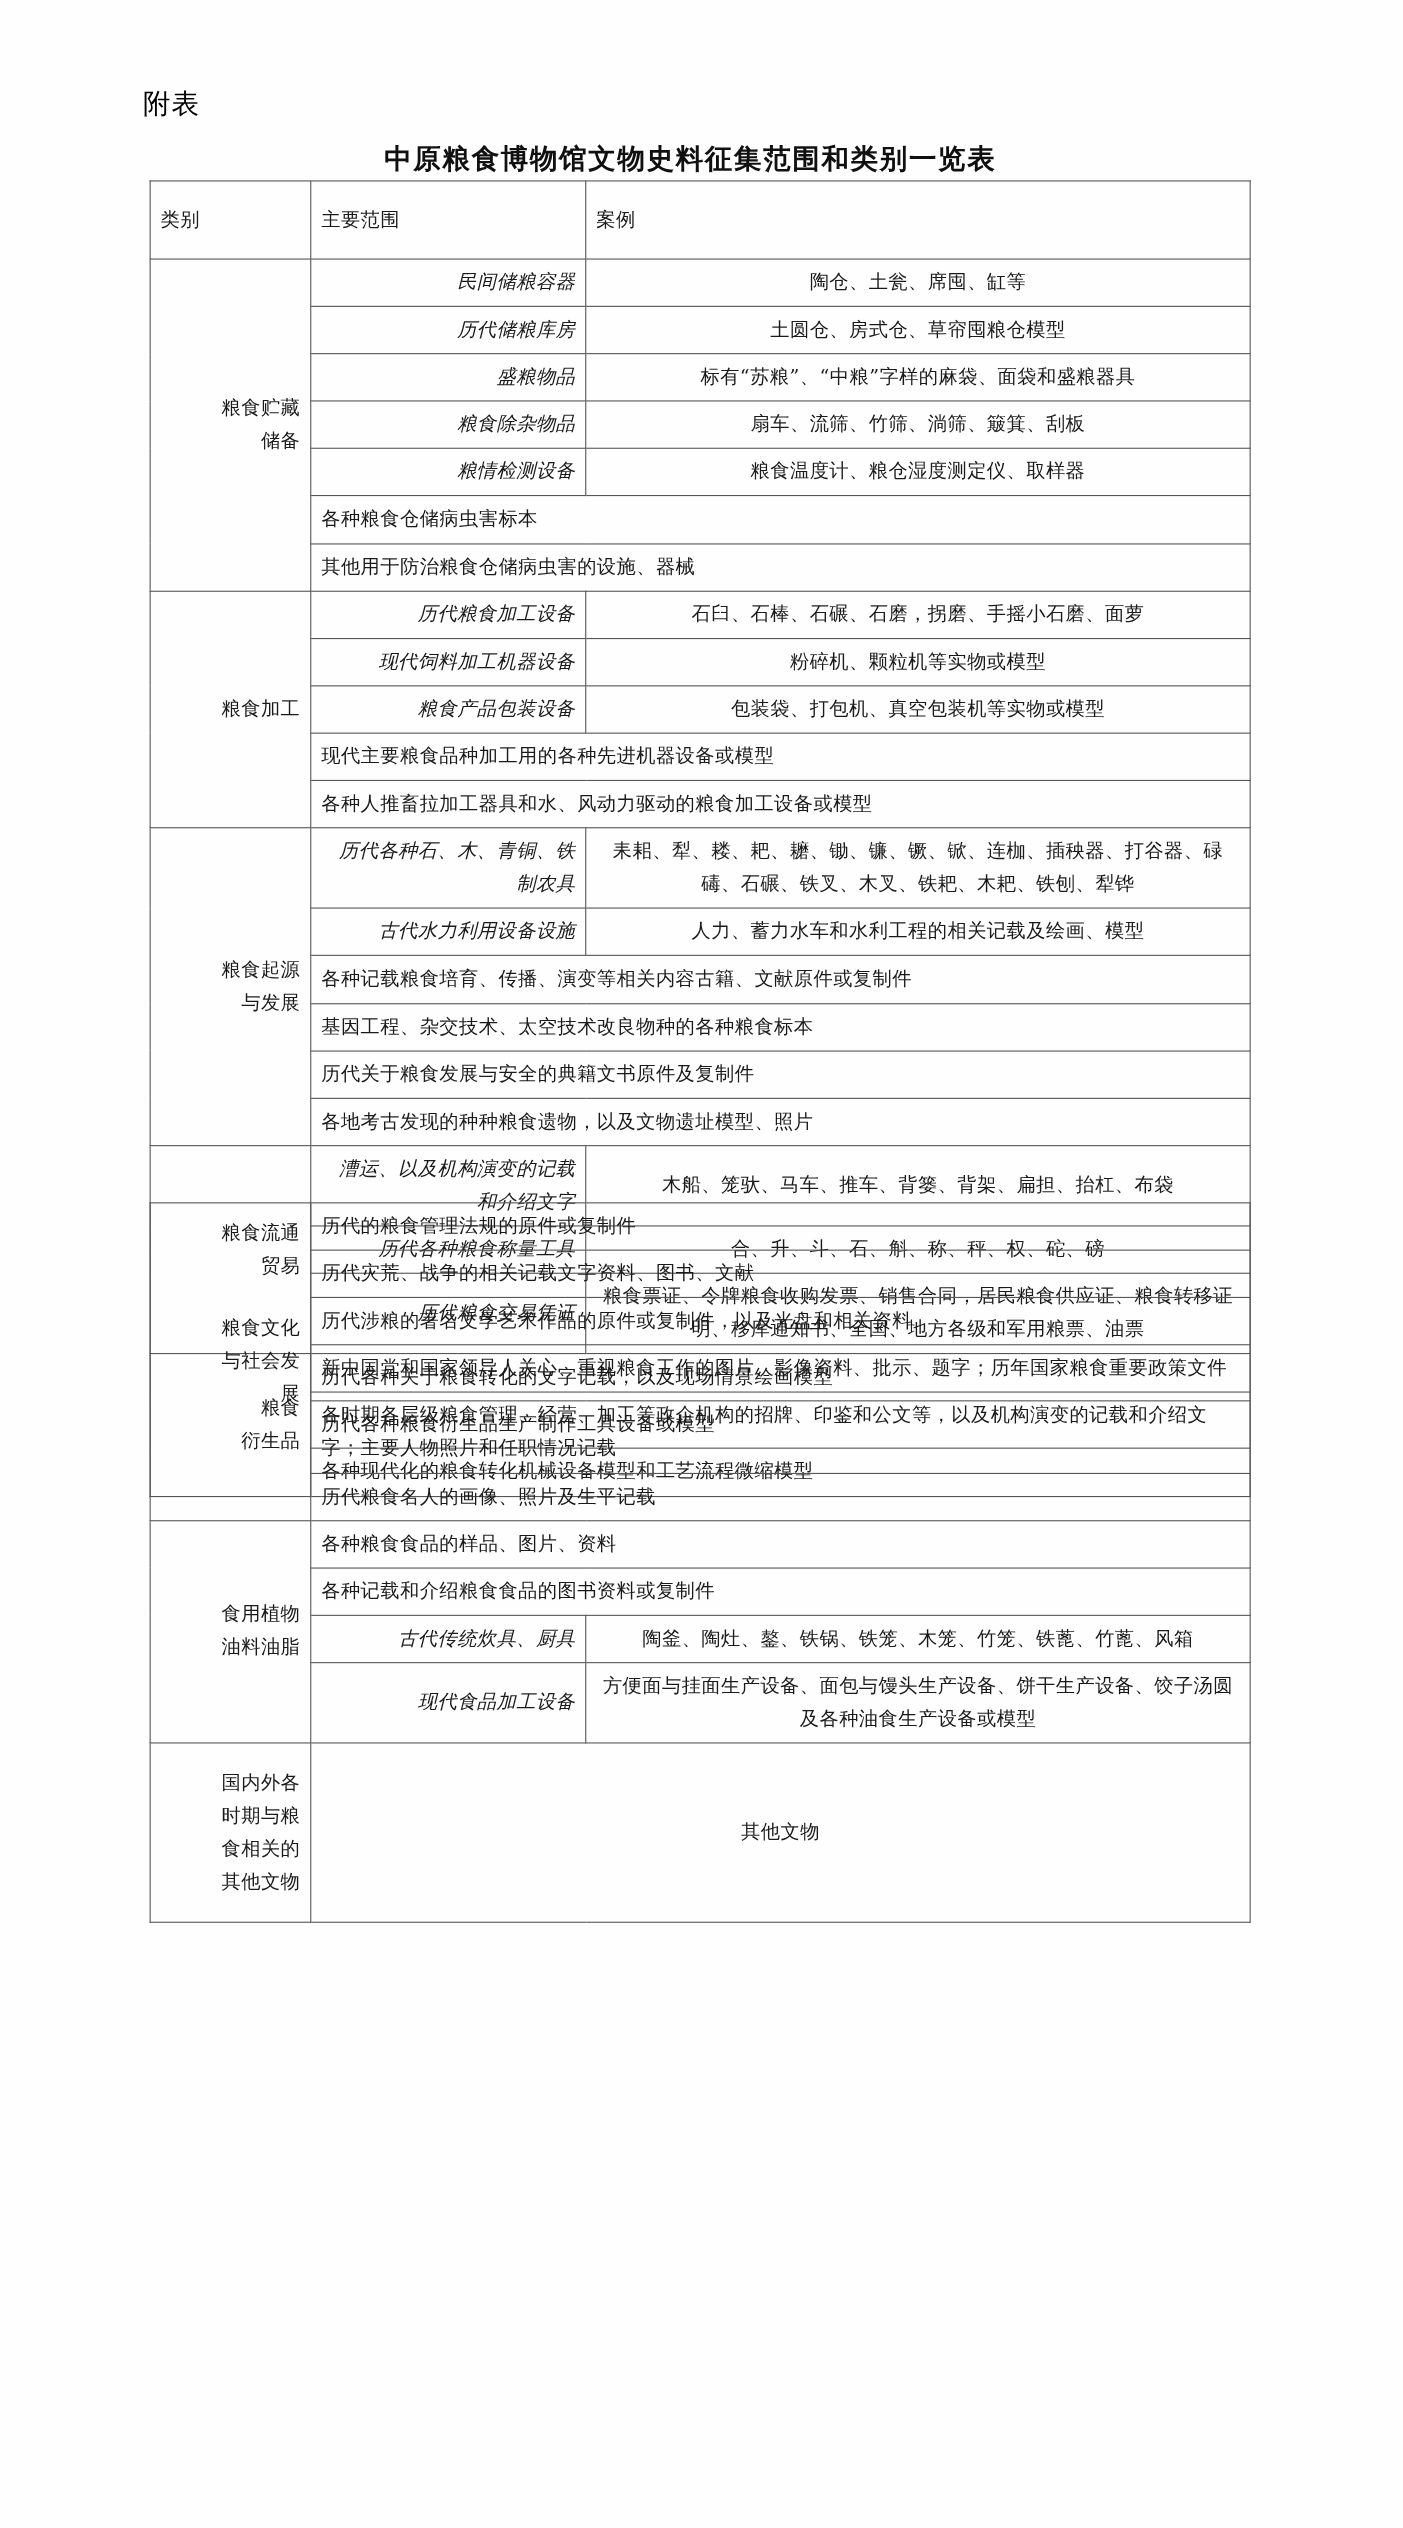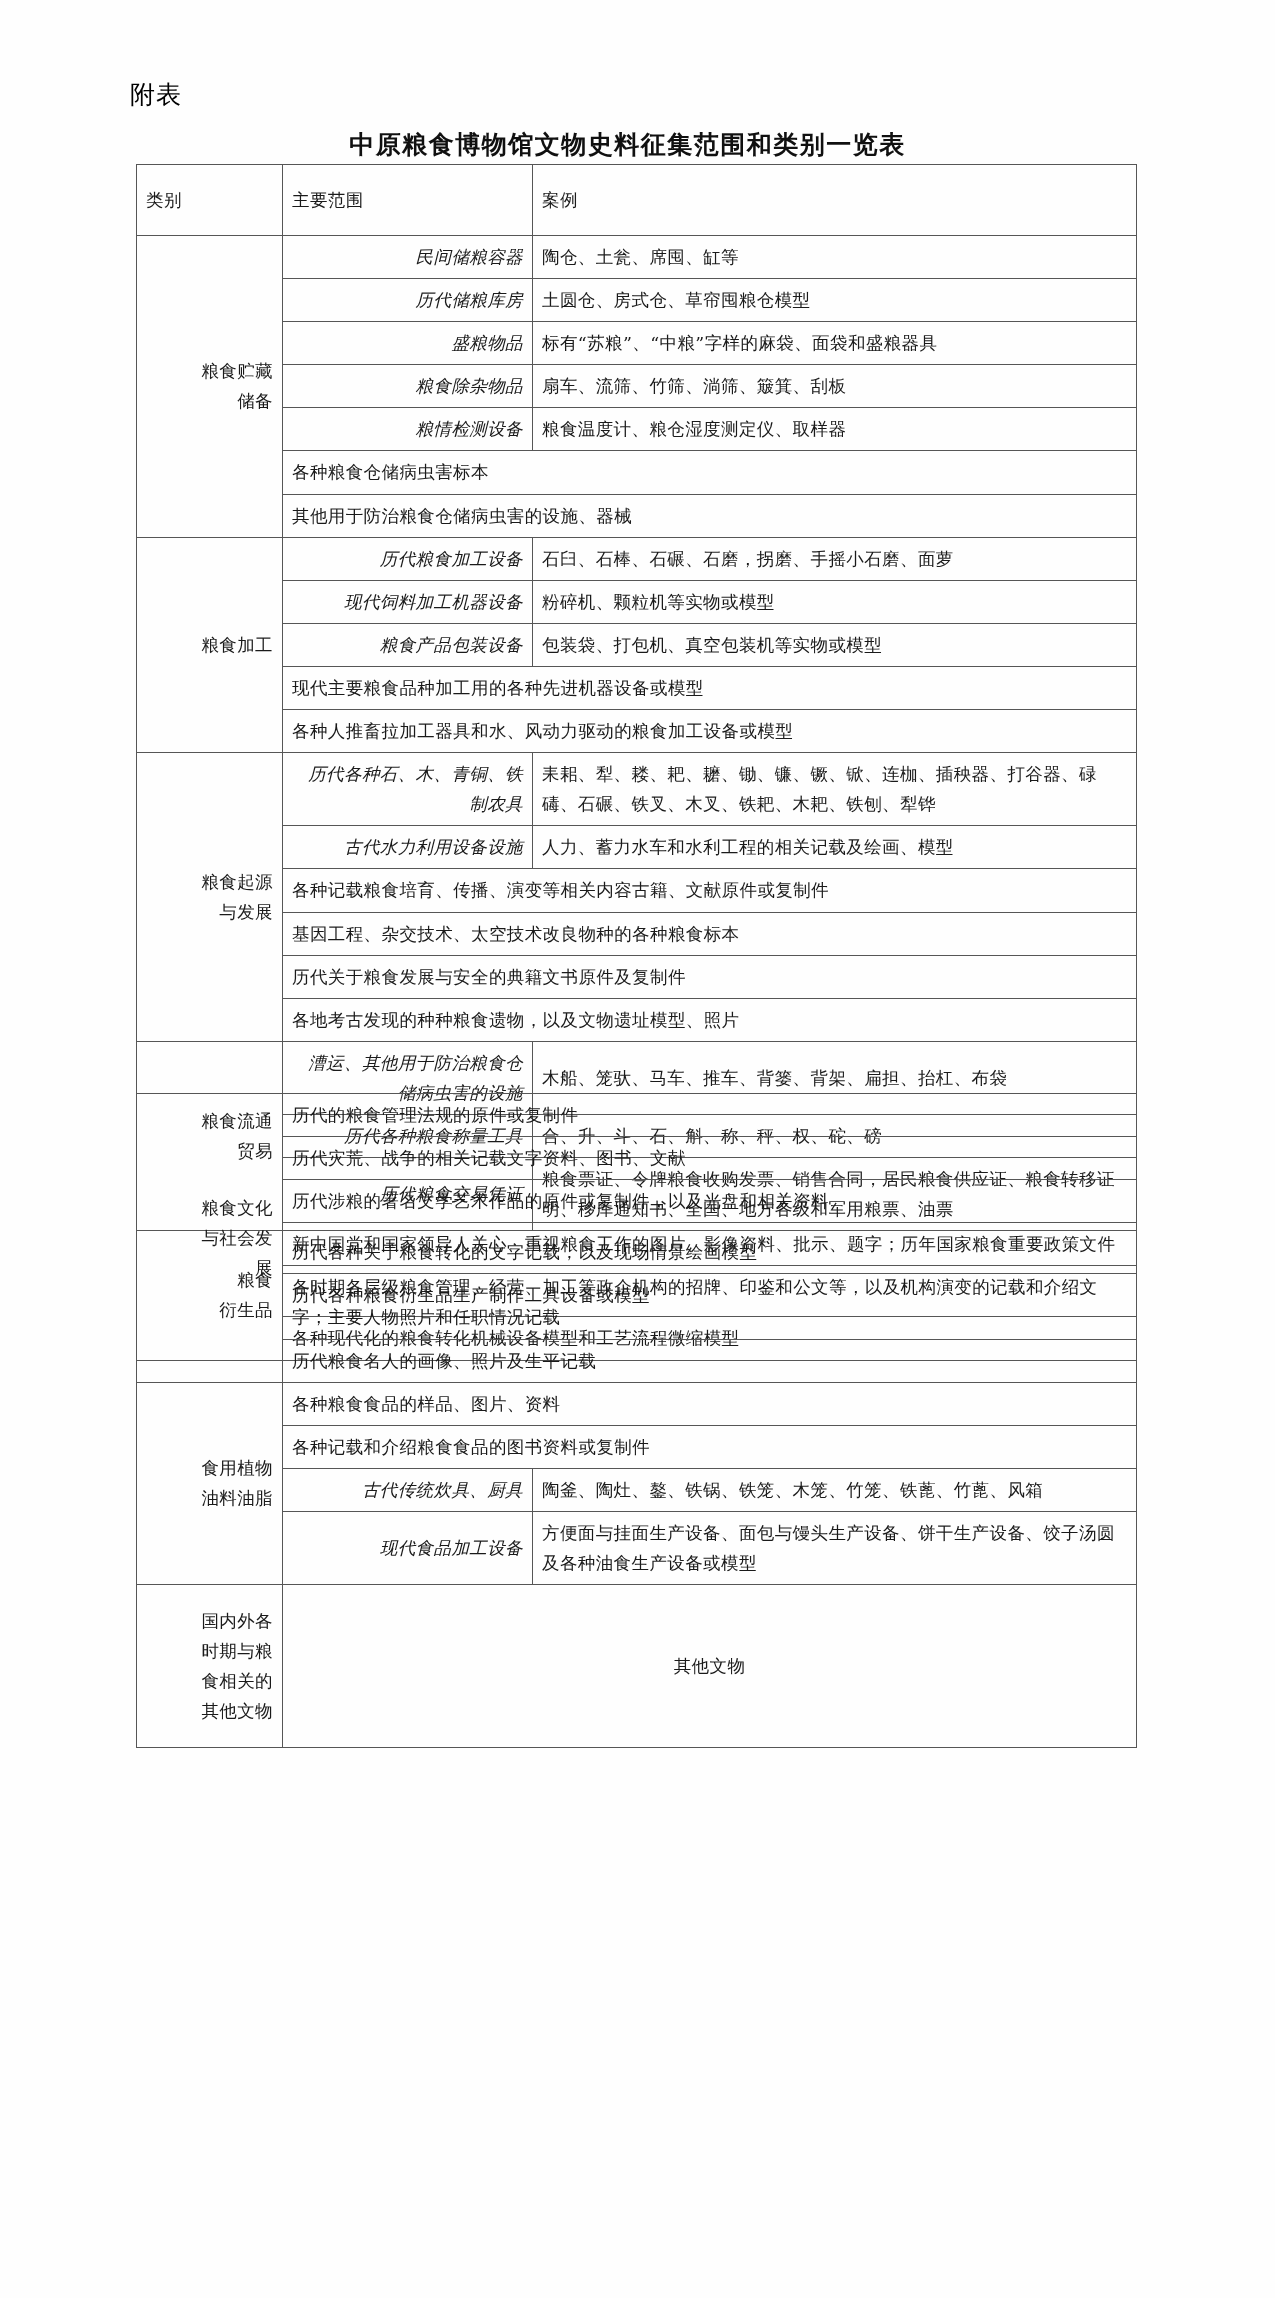--- a/index.html
+++ b/index.html
@@ -86,21 +86,21 @@
     line-height: 1.9;
     font-size: 19px;
     padding: 4px 2px;
   }
   .scope-cell {
     text-align: right;
     letter-spacing: 0.6px;
     font-style: italic;
   }
   .case-cell {
-    text-align: left;
+    text-align: center;
     letter-spacing: 0.6px;
   }
   .span-cell {
     text-align: left;
     letter-spacing: 0.6px;
   }
   .center-cell {
     text-align: center;
     letter-spacing: 1.5px;
   }
@@ -189,21 +189,21 @@
             <td class="span-cell" colspan="2">基因工程、杂交技术、太空技术改良物种的各种粮食标本</td>
           </tr>
           <tr>
             <td class="span-cell" colspan="2">历代关于粮食发展与安全的典籍文书原件及复制件</td>
           </tr>
           <tr>
             <td class="span-cell" colspan="2">各地考古发现的种种粮食遗物，以及文物遗址模型、照片</td>
           </tr>
           <tr>
             <td class="cat-cell" rowspan="3">粮食流通<br>贸易</td>
-            <td class="scope-cell">漕运、其他用于防治粮食仓储病虫害的设施</td>
+            <td class="scope-cell">漕运、以及机构演变的记载和介绍文字</td>
             <td class="case-cell">木船、笼驮、马车、推车、背篓、背架、扁担、抬杠、布袋</td>
           </tr>
           <tr>
             <td class="scope-cell">历代各种粮食称量工具</td>
             <td class="case-cell">合、升、斗、石、斛、称、秤、权、砣、磅</td>
           </tr>
           <tr>
             <td class="scope-cell">历代粮食交易凭证</td>
             <td class="case-cell">粮食票证、令牌粮食收购发票、销售合同，居民粮食供应证、粮食转移证明、移库通知书、全国、地方各级和军用粮票、油票</td>
           </tr>

